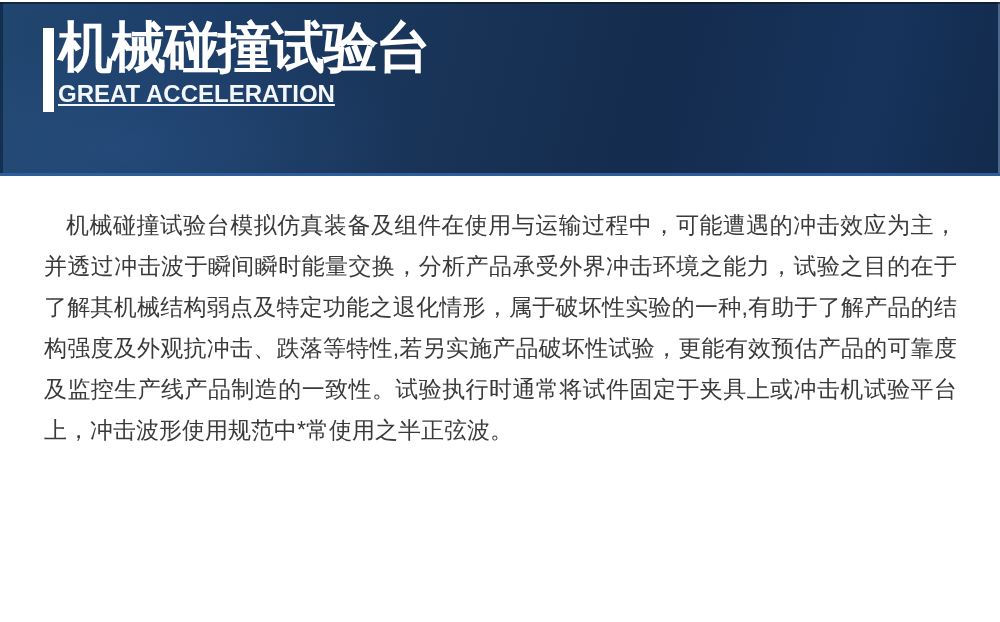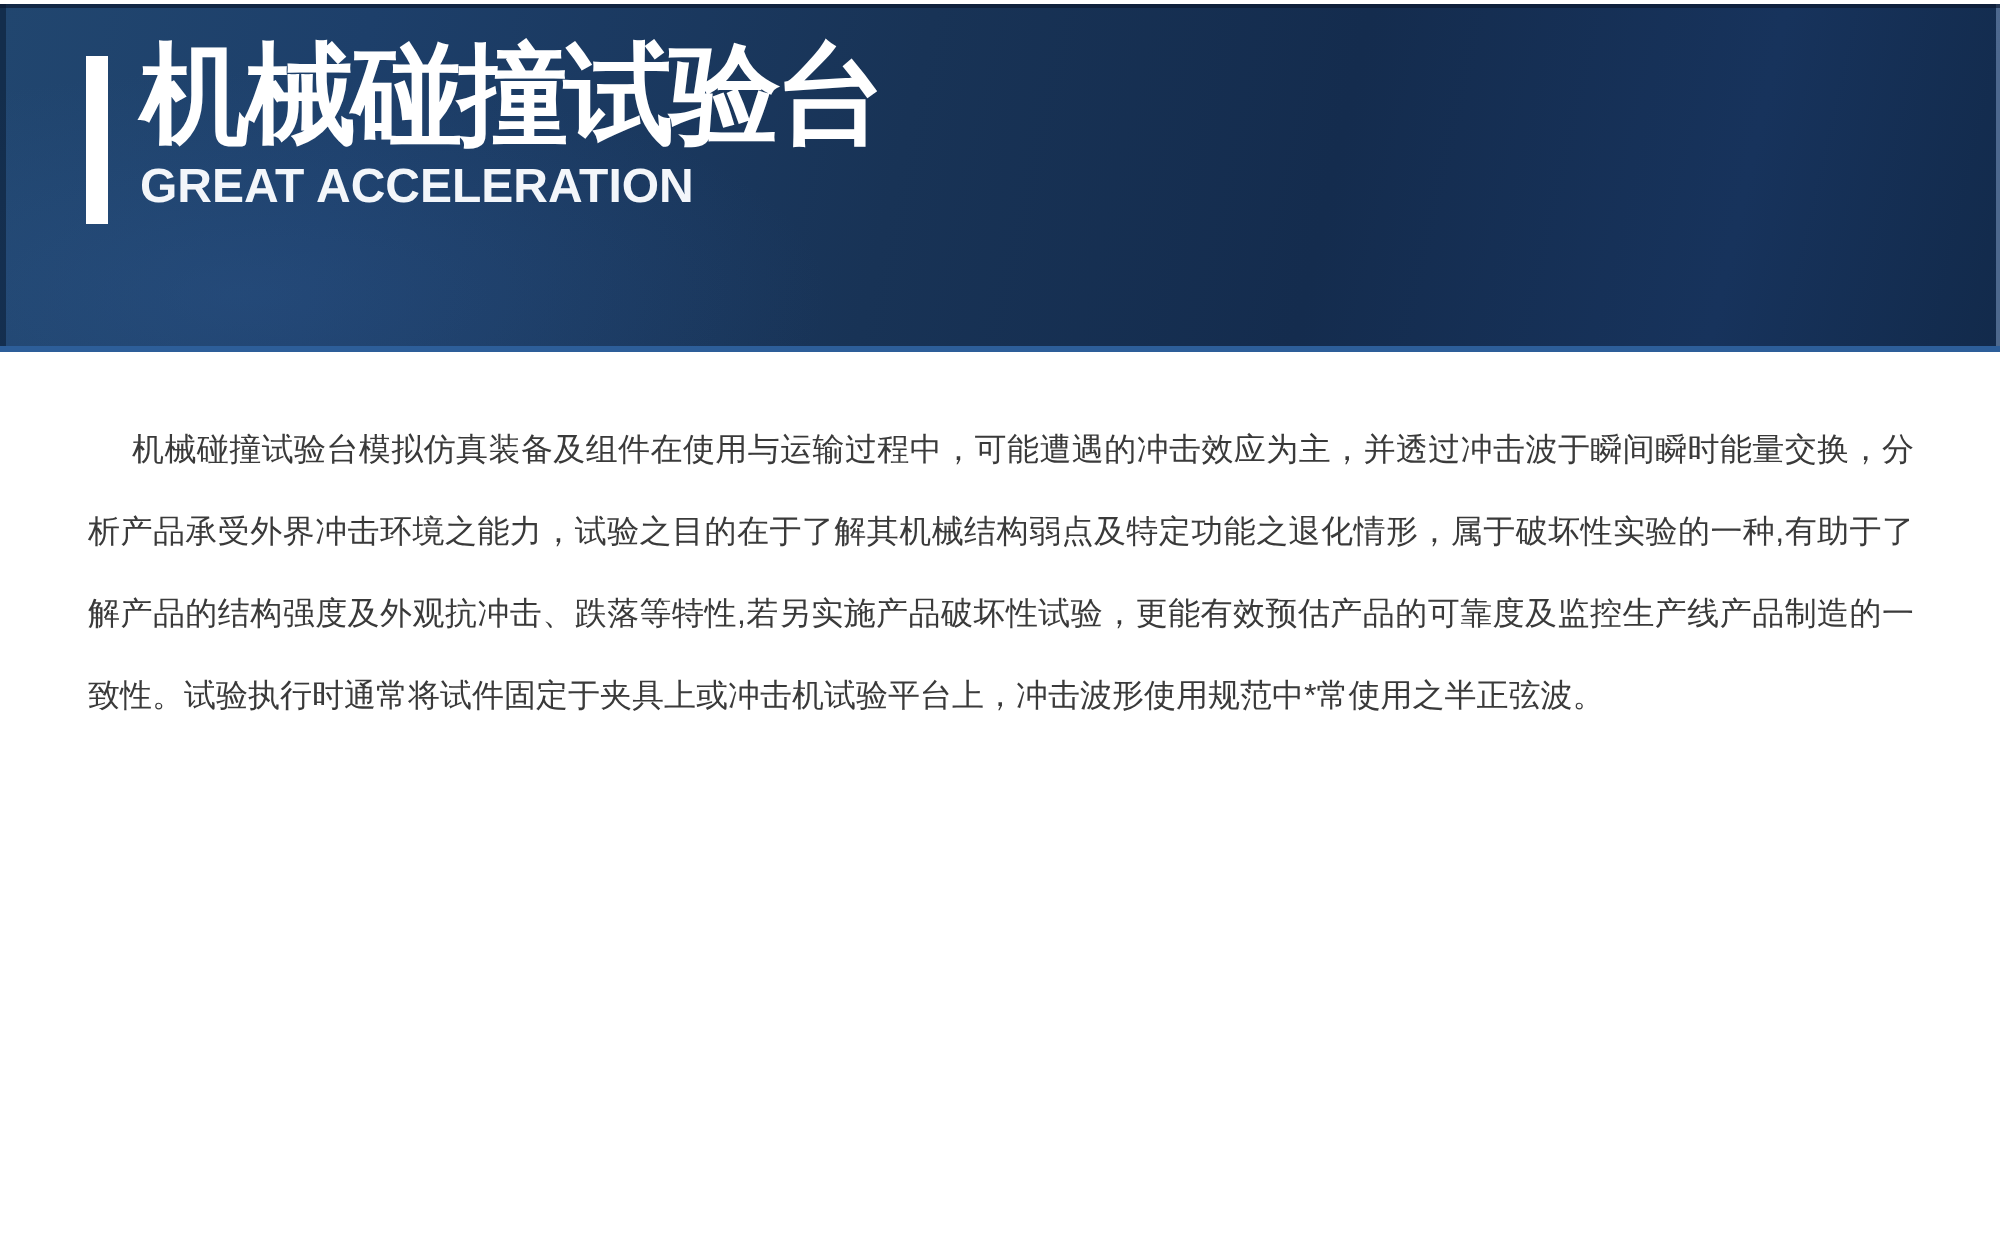--- a/index.html
+++ b/index.html
@@ -39,46 +39,47 @@
   .accent-bar {
     position: absolute;
     left: 43px;
     top: 26px;
     width: 11px;
     height: 84px;
     background: #ffffff;
   }
   .title-block {
     position: absolute;
-    left: 70px;
+    left: 58px;
     top: 14px;
   }
   .page-title {
     margin: 0;
     color: #ffffff;
     font-size: 55px;
     font-weight: bold;
     letter-spacing: -2px;
     line-height: 1.15;
     white-space: nowrap;
   }
   .page-subtitle {
     margin-top: 1px;
     color: #f3f6fa;
     font-size: 24px;
     font-weight: bold;
     letter-spacing: 0px;
     white-space: nowrap;
+    text-decoration: underline;
   }
 
   
   .article {
     margin: 29px 43px 0 44px;
     color: #3a3a3a;
-    font-size: 16px;
+    font-size: 23px;
     line-height: 41px;
     text-align: justify;
     text-justify: inter-ideograph;
   }
   .article p {
     margin: 0;
     padding: 0;
     text-indent: 22px;
   }
 </style>

